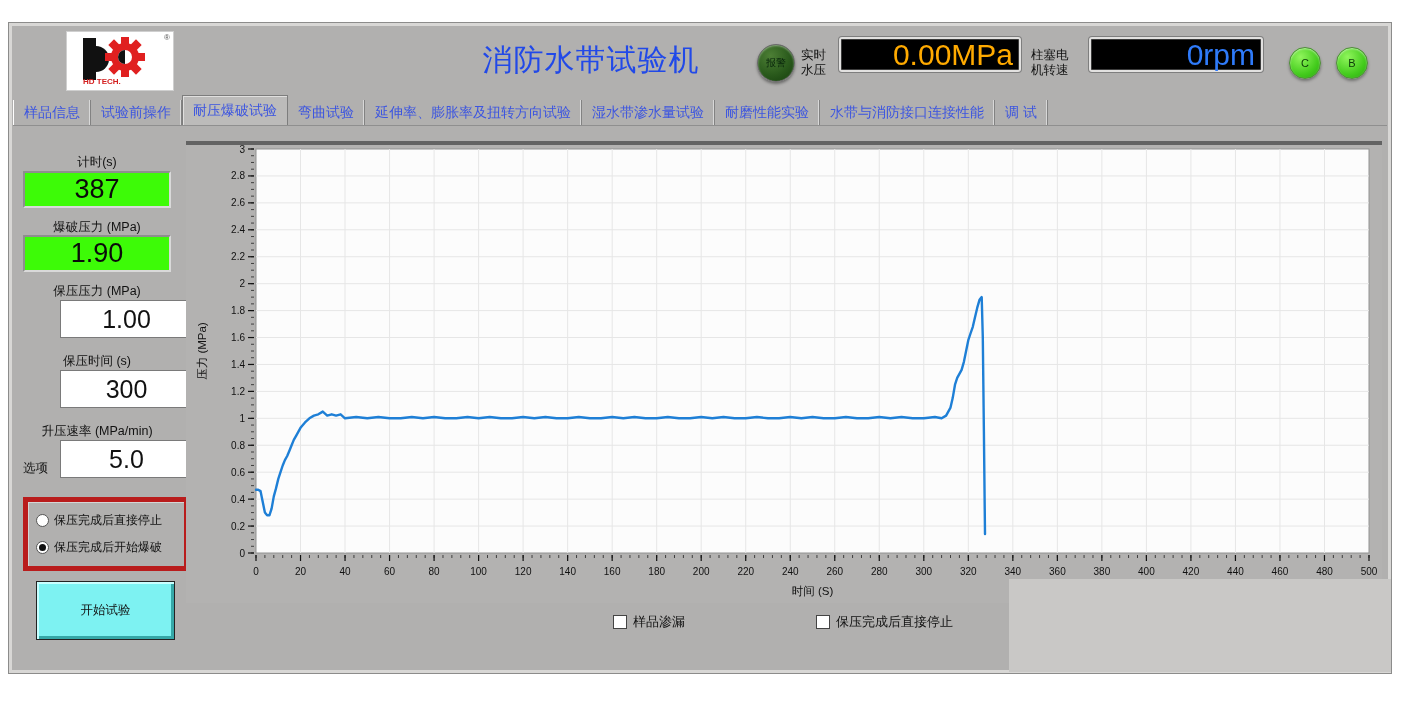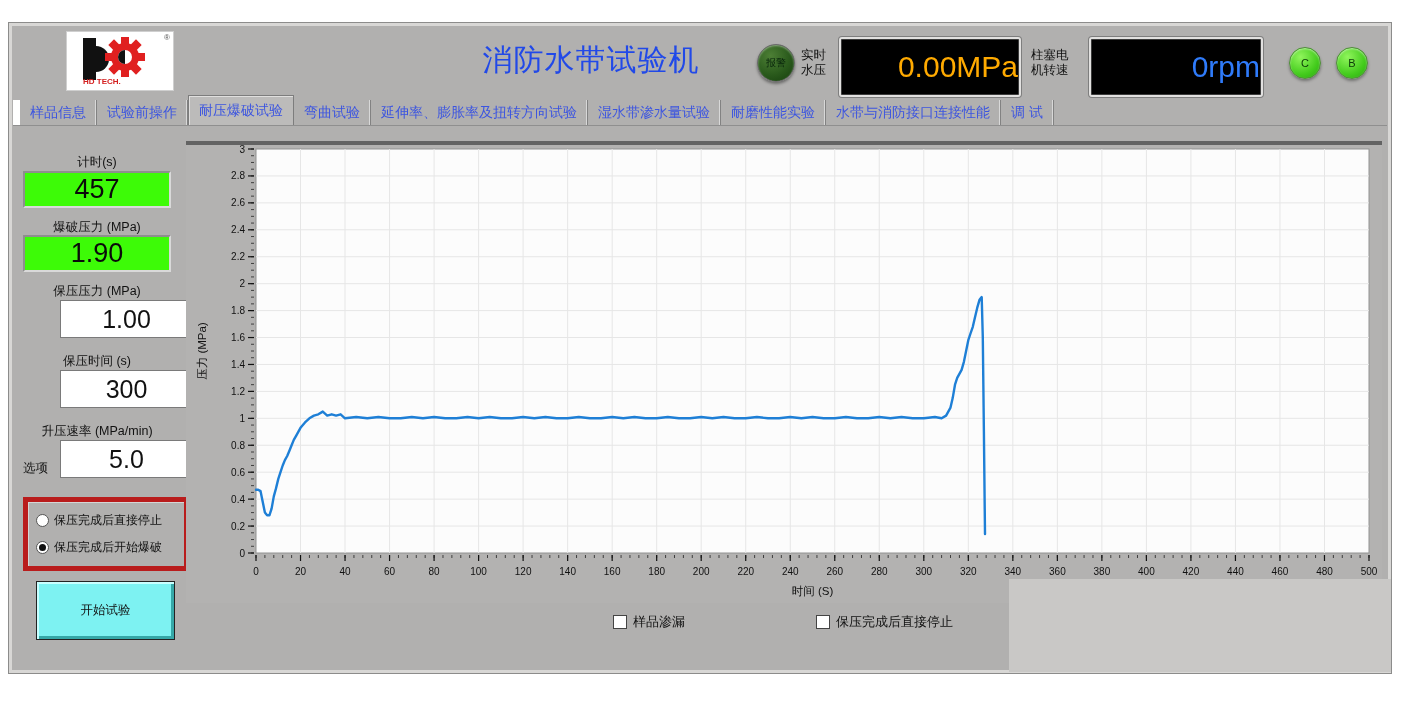--- a/index.html
+++ b/index.html
@@ -29,24 +29,24 @@
     background:radial-gradient(circle at 35% 30%,#4d7f35,#2a5a1c 55%,#143c0c);
     box-shadow:0 2px 3px rgba(0,0,0,.4), inset 0 1px 2px rgba(255,255,255,.45);
     border:1px solid #6a6a6a;
     display:flex;align-items:center;justify-content:center;
     color:#06230a;font-size:10px;
   }
   .hdr-label{
     position:absolute;font-size:12.5px;line-height:15px;color:#111;white-space:nowrap;
   }
   .seg-display{
-    position:absolute;height:60px;background:#000;border-radius:3px;
+    position:absolute;height:35px;background:#000;border-radius:3px;
     border:2px solid #e2e1e0;box-shadow:0 0 0 1px #7e7e7e, inset 0 0 0 1px #3c3c3c;
     box-sizing:border-box;display:flex;align-items:center;justify-content:flex-end;
-    padding-right:1px;font-size:30px;
+    padding-right:6px;font-size:30px;
   }
   .seg-orange{color:#ffaa00;}
   .seg-blue{color:#2f7bfa;}
   .round-btn{
     position:absolute;width:30px;height:30px;border-radius:50%;
     background:radial-gradient(circle at 35% 30%,#90f55c,#44cc1d 60%,#27a50d);
     border:1px solid #4e8f37;
     box-shadow:0 2px 3px rgba(0,0,0,.35), inset 0 1px 2px rgba(255,255,255,.6);
     display:flex;align-items:center;justify-content:center;
     font-size:11px;color:#0c3a08;cursor:pointer;
@@ -55,21 +55,21 @@
   .tabbar{
     position:absolute;left:4px;top:73px;right:4px;height:29px;
     display:flex;align-items:flex-end;
     border-bottom:1px solid #8f8f8f;
   }
   .tab{
     height:25px;line-height:25px;padding:0 10px;
     font-size:14px;color:#3c55e0;white-space:nowrap;cursor:pointer;
     border-right:1px solid #828282;box-shadow:inset -1px 0 0 #d8d8d8;
   }
-  .tab:first-child{border-left:7px solid #ffffff;}
+  .tab:first-child{border-left:1px solid #ffffff;}
   .tab.active{
     height:29px;line-height:29px;background:#bcbbba;
     border:1px solid #7d7d7d;border-bottom:none;
     box-shadow:inset 1px 1px 0 #e0dfde;
     position:relative;z-index:2;
   }
   
   .fld-label{
     position:absolute;width:148px;left:14px;text-align:center;
     font-size:12.5px;color:#111;white-space:nowrap;
@@ -196,21 +196,21 @@
     <div class="tab active">耐压爆破试验</div>
     <div class="tab">弯曲试验</div>
     <div class="tab">延伸率、膨胀率及扭转方向试验</div>
     <div class="tab">湿水带渗水量试验</div>
     <div class="tab">耐磨性能实验</div>
     <div class="tab">水带与消防接口连接性能</div>
     <div class="tab">调 试</div>
   </div>
 
   <div class="fld-label" style="top:131px;">计时(s)</div>
-  <div class="green-box" style="top:148px;">457</div>
+  <div class="green-box" style="top:148px;">387</div>
 
   <div class="fld-label" style="top:196px;">爆破压力 (MPa)</div>
   <div class="green-box" style="top:212px;">1.90</div>
 
   <div class="fld-label" style="top:260px;">保压压力 (MPa)</div>
   <div class="num-input" style="top:277px;">
     <input value="1.00" style="">
     <div class="spin">
       <div>▲</div>
       <div>▼</div>

